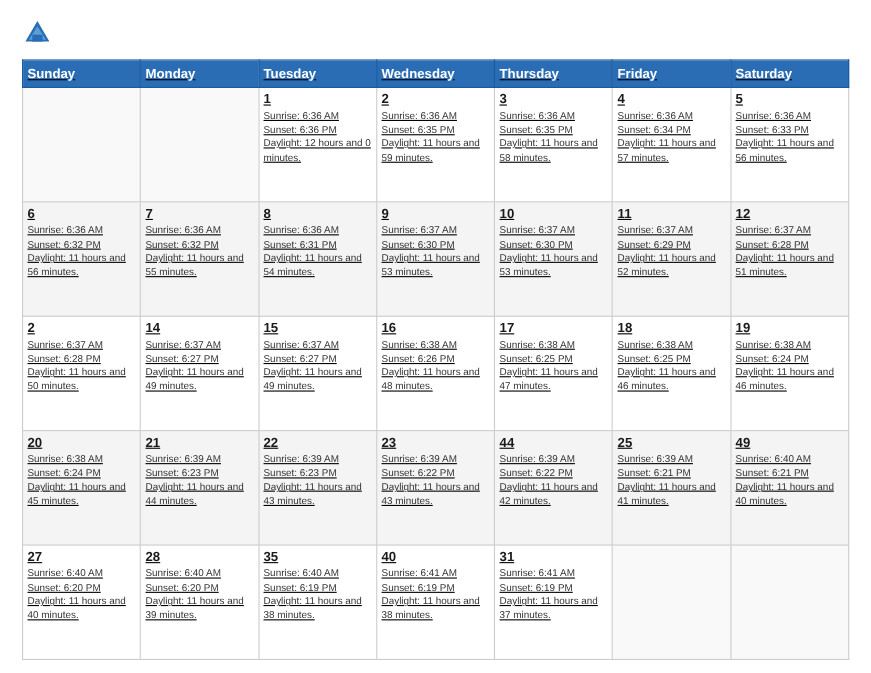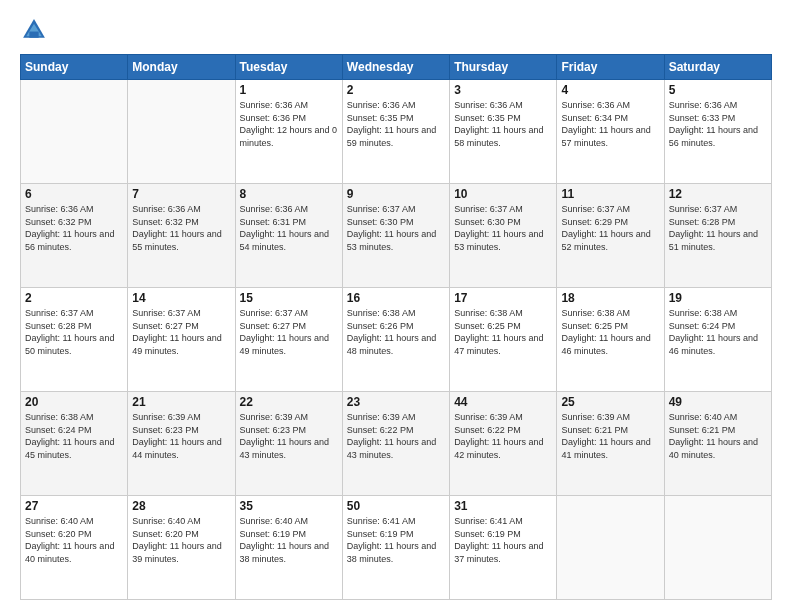--- a/index.html
+++ b/index.html
@@ -9,20 +9,21 @@
       width: 792px;
       height: 612px;
       overflow: hidden;
     }
     .page {
       width: 792px;
       height: 612px;
       padding: 16px 20px 12px 20px;
       display: flex;
       flex-direction: column;
+      text-decoration: underline;
     }
     .header {
       display: flex;
       justify-content: space-between;
       align-items: flex-start;
       margin-bottom: 10px;
     }
     .logo {
       display: flex;
       align-items: center;
@@ -252,21 +253,21 @@
           </td>
           <td style="background-color: rgb(255, 255, 255);">
             <div class="day-number">28</div>
             <div class="day-info">Sunrise: 6:40 AM<br>Sunset: 6:20 PM<br>Daylight: 11 hours and 39 minutes.</div>
           </td>
           <td style="background-color: rgb(255, 255, 255);">
             <div class="day-number">35</div>
             <div class="day-info">Sunrise: 6:40 AM<br>Sunset: 6:19 PM<br>Daylight: 11 hours and 38 minutes.</div>
           </td>
           <td style="background-color: rgb(255, 255, 255);">
-            <div class="day-number">50</div>
+            <div class="day-number">40</div>
             <div class="day-info">Sunrise: 6:41 AM<br>Sunset: 6:19 PM<br>Daylight: 11 hours and 38 minutes.</div>
           </td>
           <td style="background-color: rgb(255, 255, 255);">
             <div class="day-number">31</div>
             <div class="day-info">Sunrise: 6:41 AM<br>Sunset: 6:19 PM<br>Daylight: 11 hours and 37 minutes.</div>
           </td>
           <td class="empty" style="background-color: rgb(249, 249, 249);"></td>
           <td class="empty" style="background-color: rgb(249, 249, 249);"></td>
         </tr>
       </tbody>

